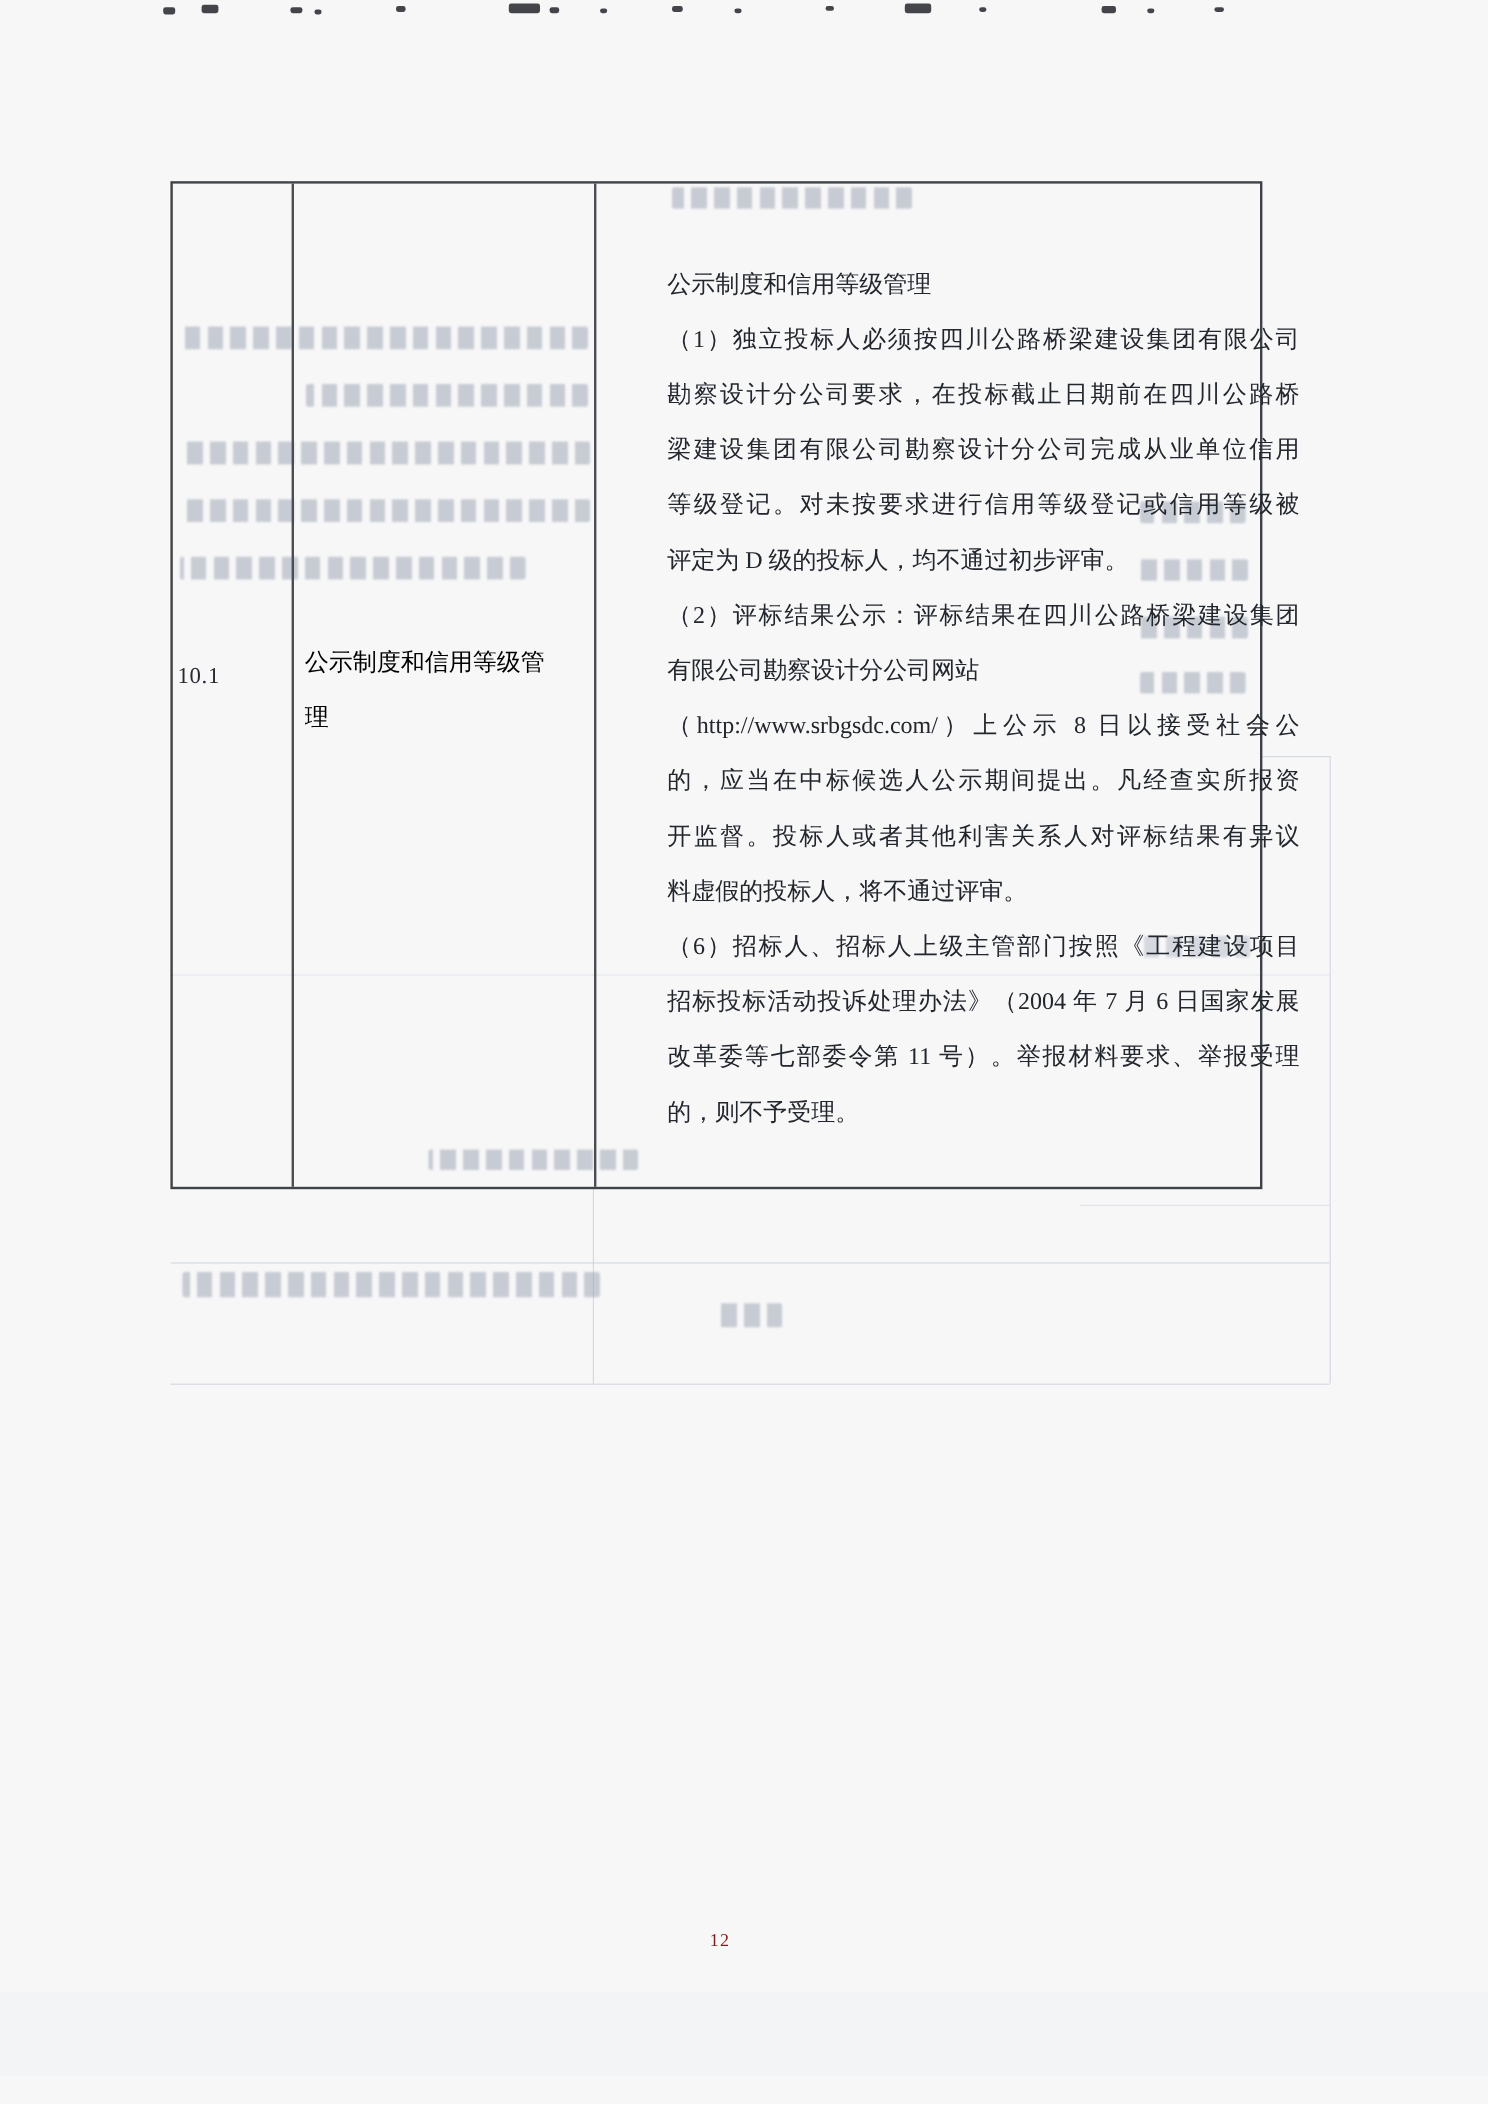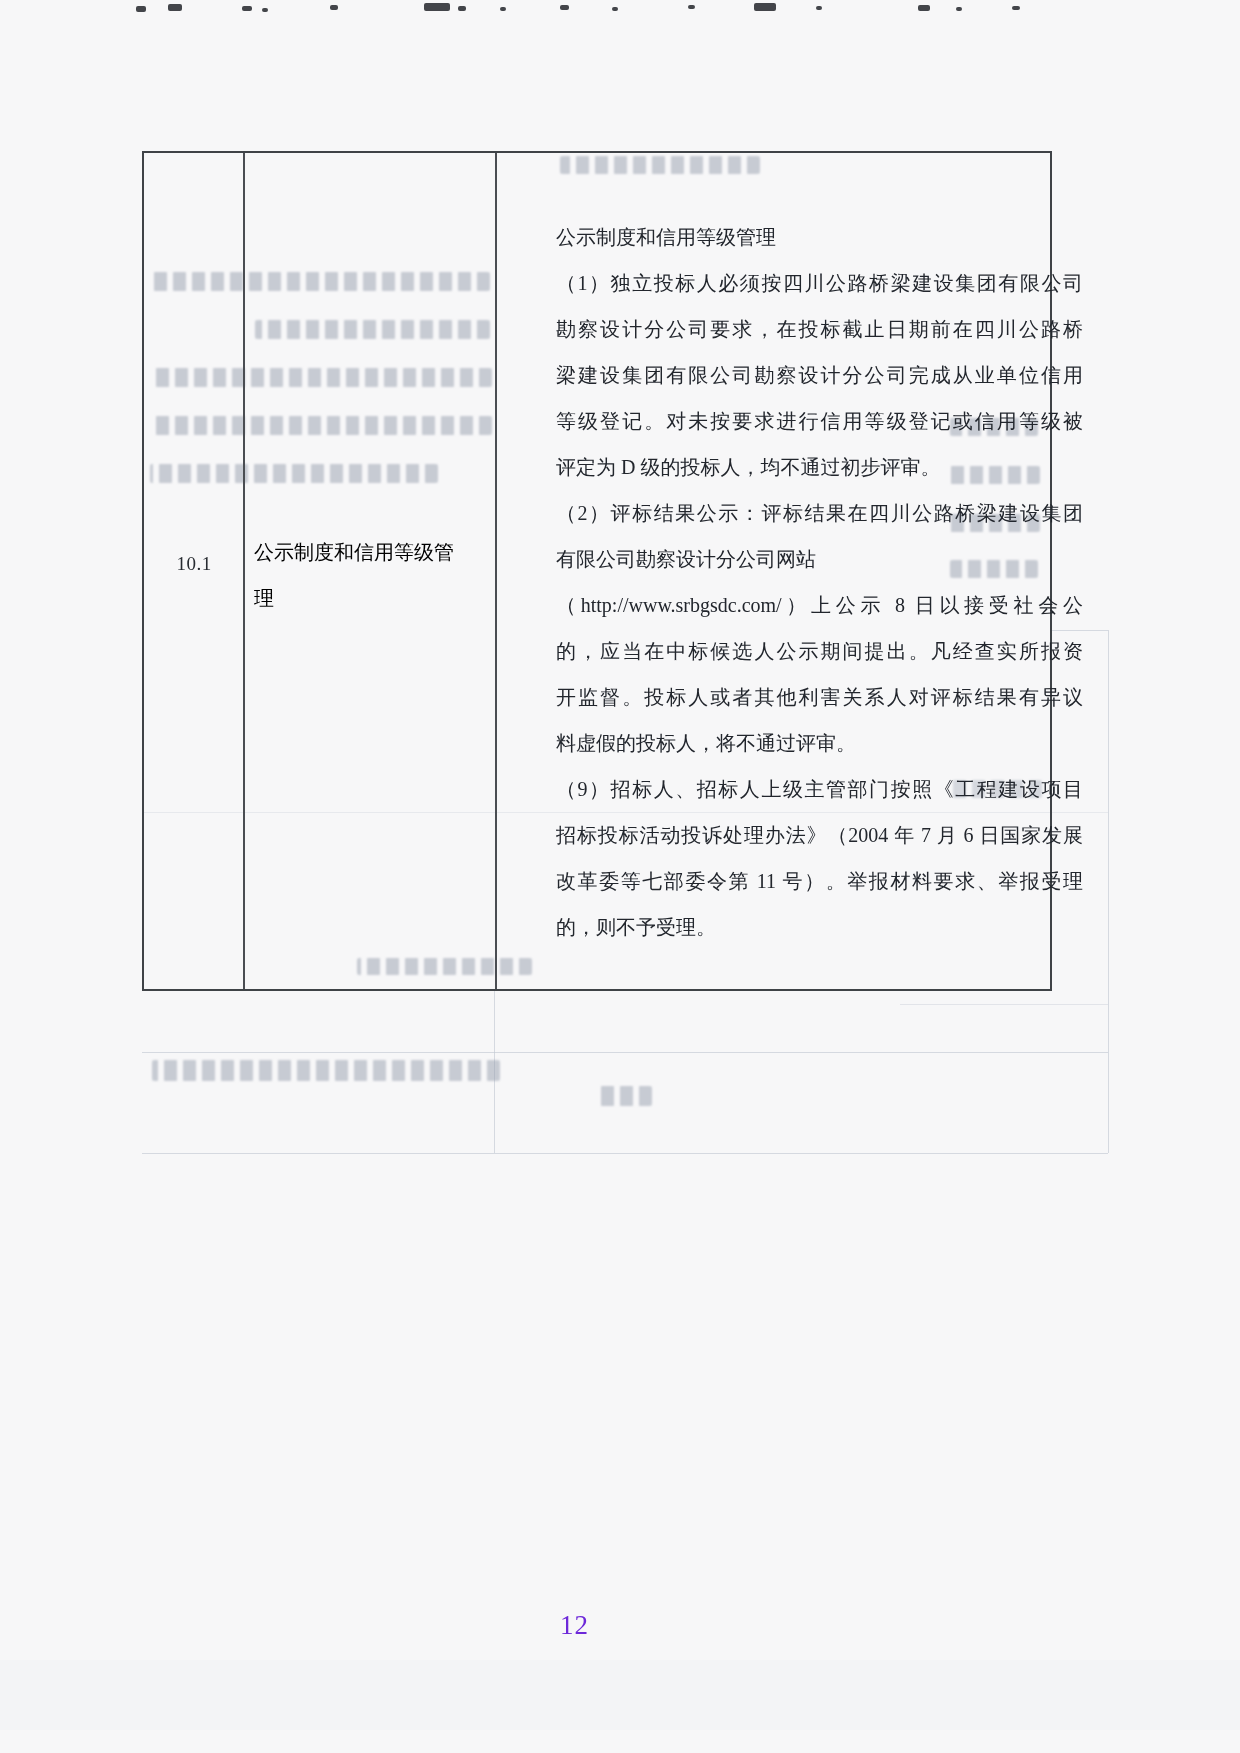--- a/index.html
+++ b/index.html
@@ -14,21 +14,21 @@
   
   .doc-table{
     position:absolute;left:142px;top:151px;width:910px;height:840px;
     border:2px solid #3f4347;box-sizing:border-box;background:transparent;
   }
   .vline{position:absolute;top:0;bottom:0;width:2px;background:#4a4d52;}
   .vline.v1{left:99px;}
   .vline.v2{left:351px;}
   .cell-id{
     position:absolute;left:4px;top:400px;width:92px;
-    font-size:19px;letter-spacing:.5px;text-align:center;color:#272b31;
+    font-size:19px;letter-spacing:.5px;text-align:left;color:#272b31;
   }
   .cell-label{
     position:absolute;left:110px;top:376px;width:228px;
     font-size:20px;line-height:46px;color:#000000;
   }
   .cell-content{
     position:absolute;left:366px;top:61px;width:527px;
     font-size:20px;color:#22262d;margin-left:46px;
   }
   .cline{
@@ -40,22 +40,22 @@
   }
   
   .sm{
     position:absolute;border-radius:2px;opacity:.5;
     background:repeating-linear-gradient(90deg,#99a1b0 0 13px,rgba(0,0,0,0) 13px 19px);
     filter:blur(1.1px);transform:scaleX(-1);pointer-events:none;
   }
   .bl{position:absolute;background:#c3c9d3;opacity:.65;pointer-events:none;}
   .speck{position:absolute;background:#24272c;opacity:.85;border-radius:2px;filter:blur(.3px);pointer-events:none;}
   .page-num{
-    position:absolute;left:560px;top:1610px;width:80px;text-align:left;
-    font-size:27px;color:#6d28d9;letter-spacing:1px;
+    position:absolute;left:560px;top:1610px;width:80px;text-align:center;
+    font-size:15px;color:#7f1d1d;letter-spacing:1px;
   }
 </style>
 </head>
 <body>
 
 <div class="speck" style="left:136px;top:6px;width:10px;height:6px"></div>
 <div class="speck" style="left:168px;top:4px;width:14px;height:7px"></div>
 <div class="speck" style="left:242px;top:6px;width:10px;height:5px"></div>
 <div class="speck" style="left:262px;top:8px;width:6px;height:4px"></div>
 <div class="speck" style="left:330px;top:5px;width:8px;height:5px"></div>
@@ -111,21 +111,21 @@
       <div class="cline just">勘察设计分公司要求，在投标截止日期前在四川公路桥</div>
       <div class="cline just">梁建设集团有限公司勘察设计分公司完成从业单位信用</div>
       <div class="cline just">等级登记。对未按要求进行信用等级登记或信用等级被</div>
       <div class="cline">评定为 D 级的投标人，均不通过初步评审。</div>
       <div class="cline just">（2）评标结果公示：评标结果在四川公路桥梁建设集团</div>
       <div class="cline">有限公司勘察设计分公司网站</div>
       <div class="cline just">（http://www.srbgsdc.com/）上公示 8 日以接受社会公</div>
       <div class="cline just">的，应当在中标候选人公示期间提出。凡经查实所报资</div>
       <div class="cline just">开监督。投标人或者其他利害关系人对评标结果有异议</div>
       <div class="cline">料虚假的投标人，将不通过评审。</div>
-      <div class="cline just">（9）招标人、招标人上级主管部门按照《工程建设项目</div>
+      <div class="cline just">（6）招标人、招标人上级主管部门按照《工程建设项目</div>
       <div class="cline just">招标投标活动投诉处理办法》（2004 年 7 月 6 日国家发展</div>
       <div class="cline just">改革委等七部委令第 11 号）。举报材料要求、举报受理</div>
       <div class="cline">的，则不予受理。</div>
     </div>
 </div>
 
 <div class="scan-band" style="left:0;top:1660px;width:1240px;height:70px;background:#f1f2f4;opacity:.55"></div>
 
 <div class="page-num">12</div>
 

